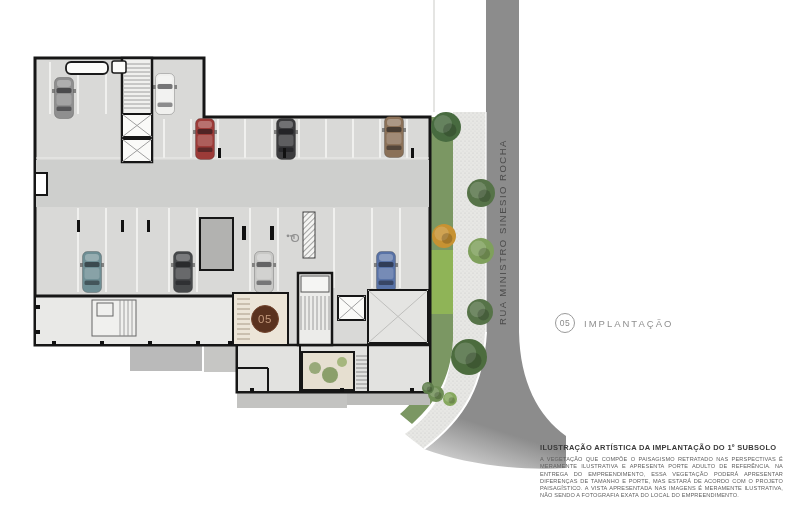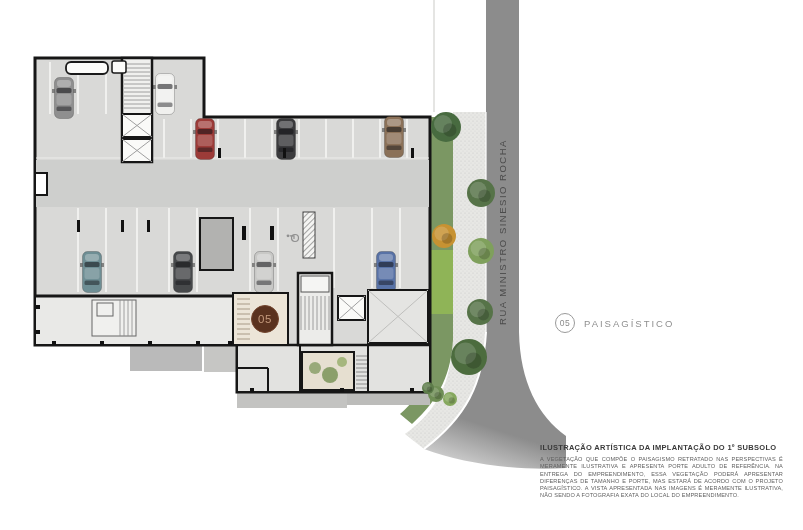--- a/index.html
+++ b/index.html
@@ -296,21 +296,21 @@
     <g>
       <circle id="marker-circle" cx="265" cy="319" r="13.5" fill="#5a321f" stroke="#74462f" stroke-width="1"></circle>
       <text id="marker-text" x="265" y="323" text-anchor="middle" font-size="11.5" letter-spacing="0.5" font-family="Liberation Sans, DejaVu Sans, sans-serif" fill="#c59a7d">05</text>
     </g>
 
     <text transform="translate(506,232) rotate(-90)" text-anchor="middle" font-size="9.5" letter-spacing="1.5" fill="#4b4b4b" font-family="Liberation Sans, DejaVu Sans, sans-serif">RUA MINISTRO SINESIO ROCHA</text>
   </svg>
 
   <div class="legend">
     <span class="legend-circle">05</span>
-    <span class="legend-label">PAISAGÍSTICO</span>
+    <span class="legend-label">IMPLANTAÇÃO</span>
   </div>
 
   <div class="caption">
     <div class="caption-title">ILUSTRAÇÃO ARTÍSTICA DA IMPLANTAÇÃO DO 1º SUBSOLO</div>
     <div class="caption-disclaimer">A VEGETAÇÃO QUE COMPÕE O PAISAGISMO RETRATADO NAS PERSPECTIVAS É MERAMENTE ILUSTRATIVA E APRESENTA PORTE ADULTO DE REFERÊNCIA. NA ENTREGA DO EMPREENDIMENTO, ESSA VEGETAÇÃO PODERÁ APRESENTAR DIFERENÇAS DE TAMANHO E PORTE, MAS ESTARÁ DE ACORDO COM O PROJETO PAISAGÍSTICO. A VISTA APRESENTADA NAS IMAGENS É MERAMENTE ILUSTRATIVA, NÃO SENDO A FOTOGRAFIA EXATA DO LOCAL DO EMPREENDIMENTO.</div>
   </div>
 
 </div>
 
 </body></html>

